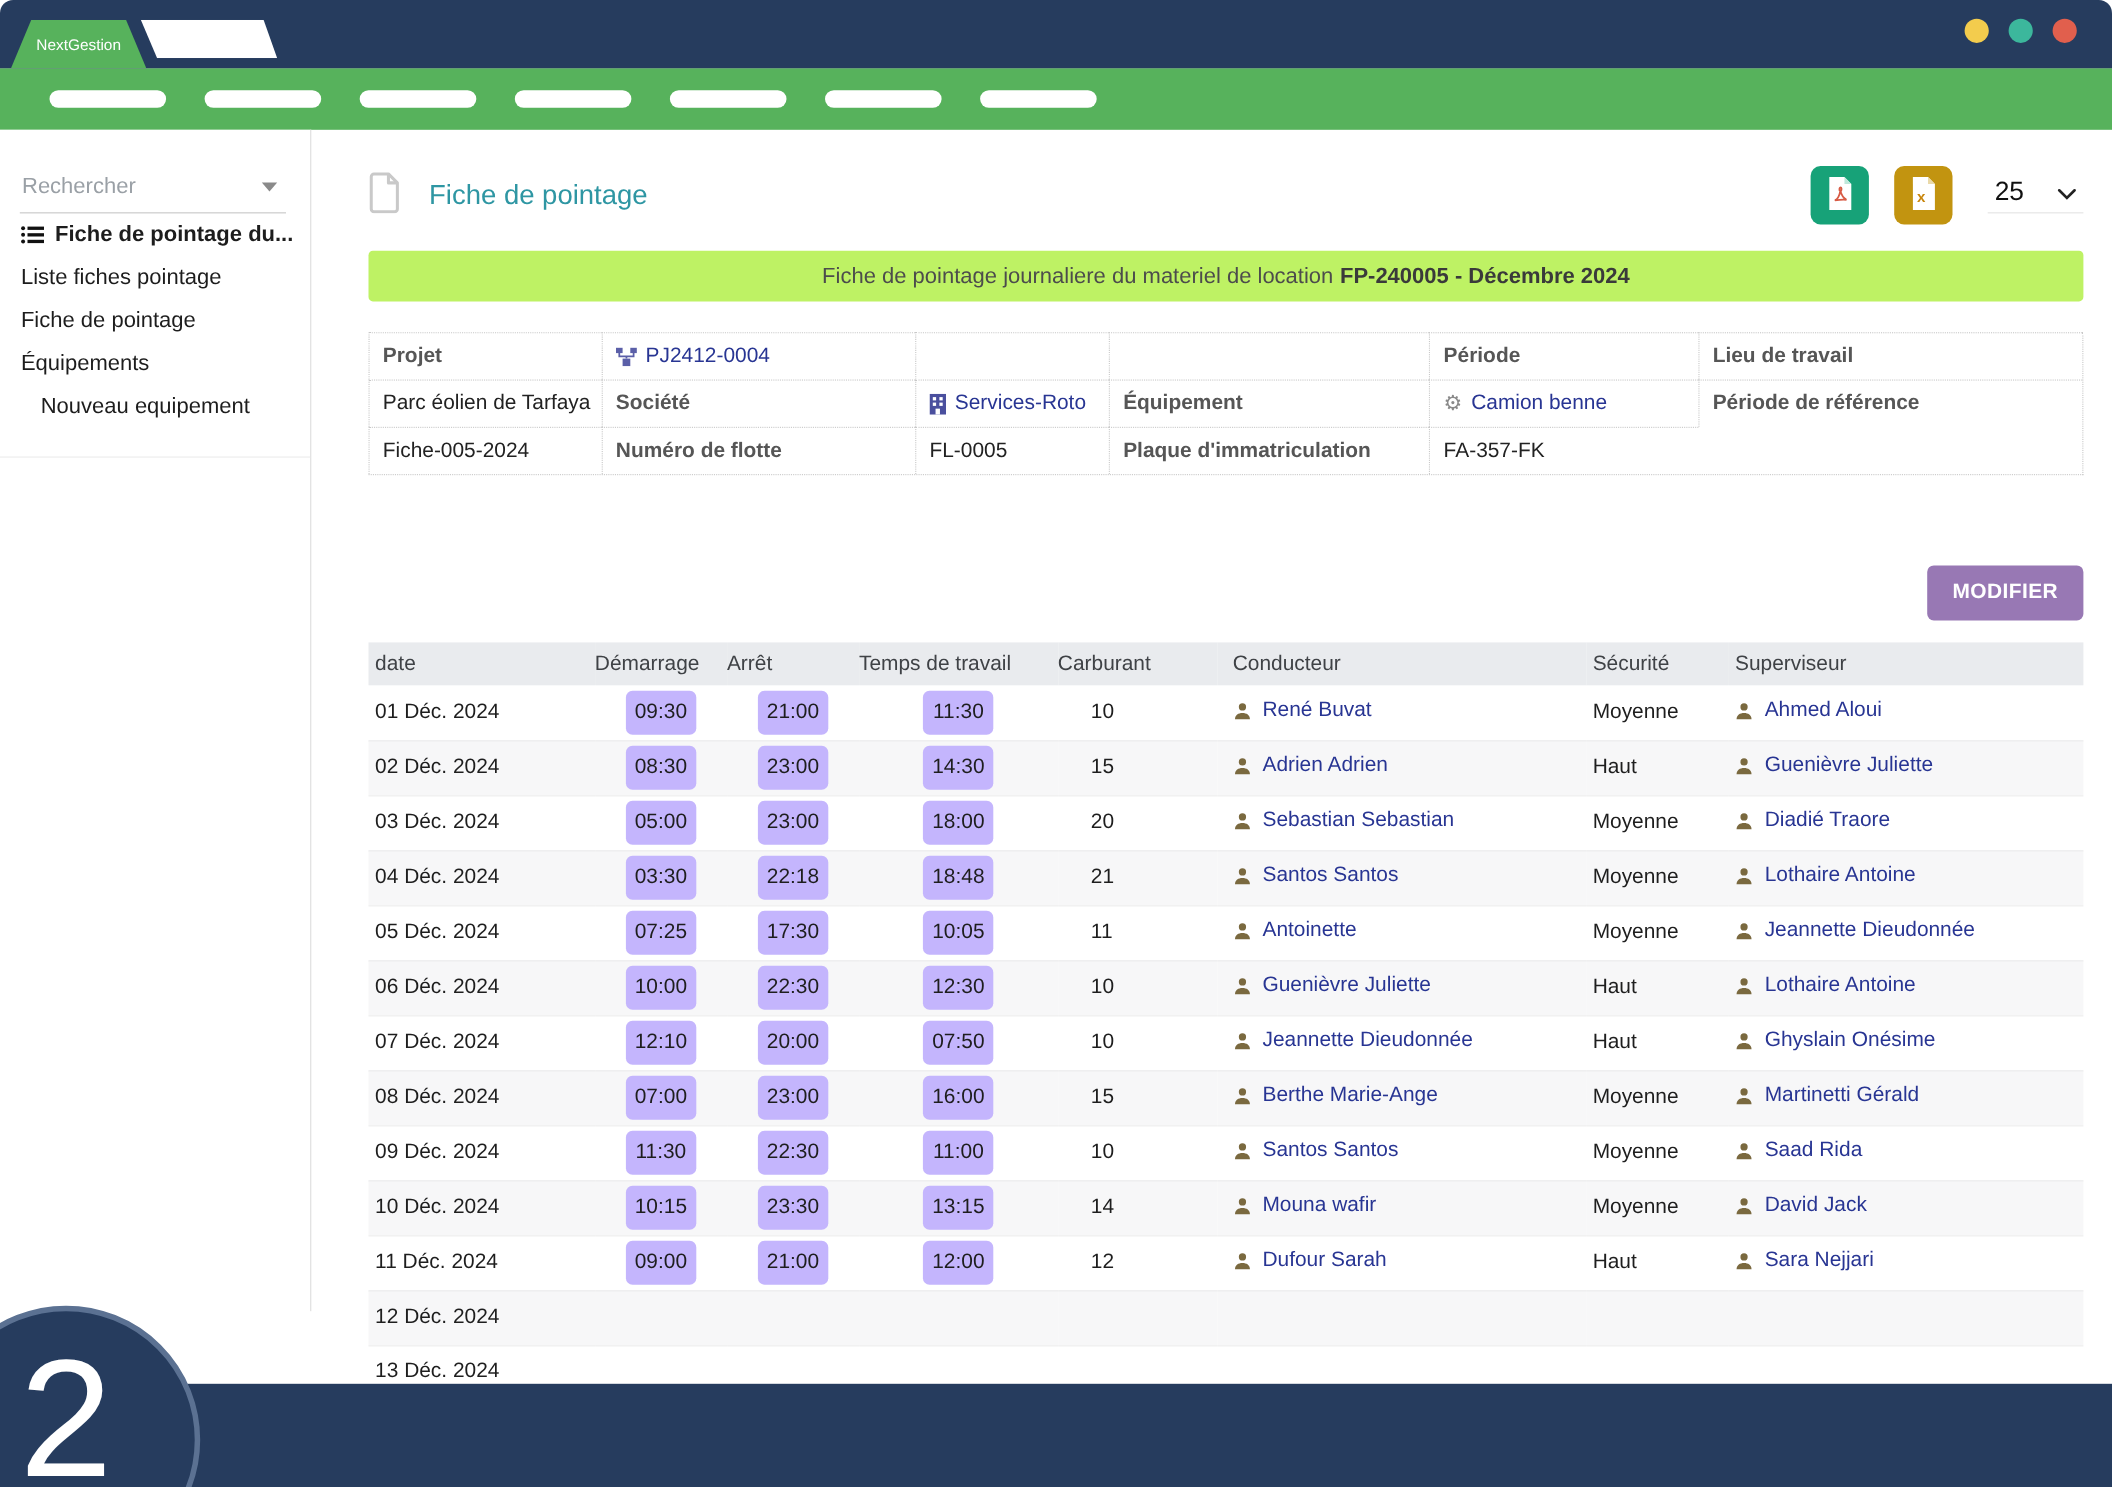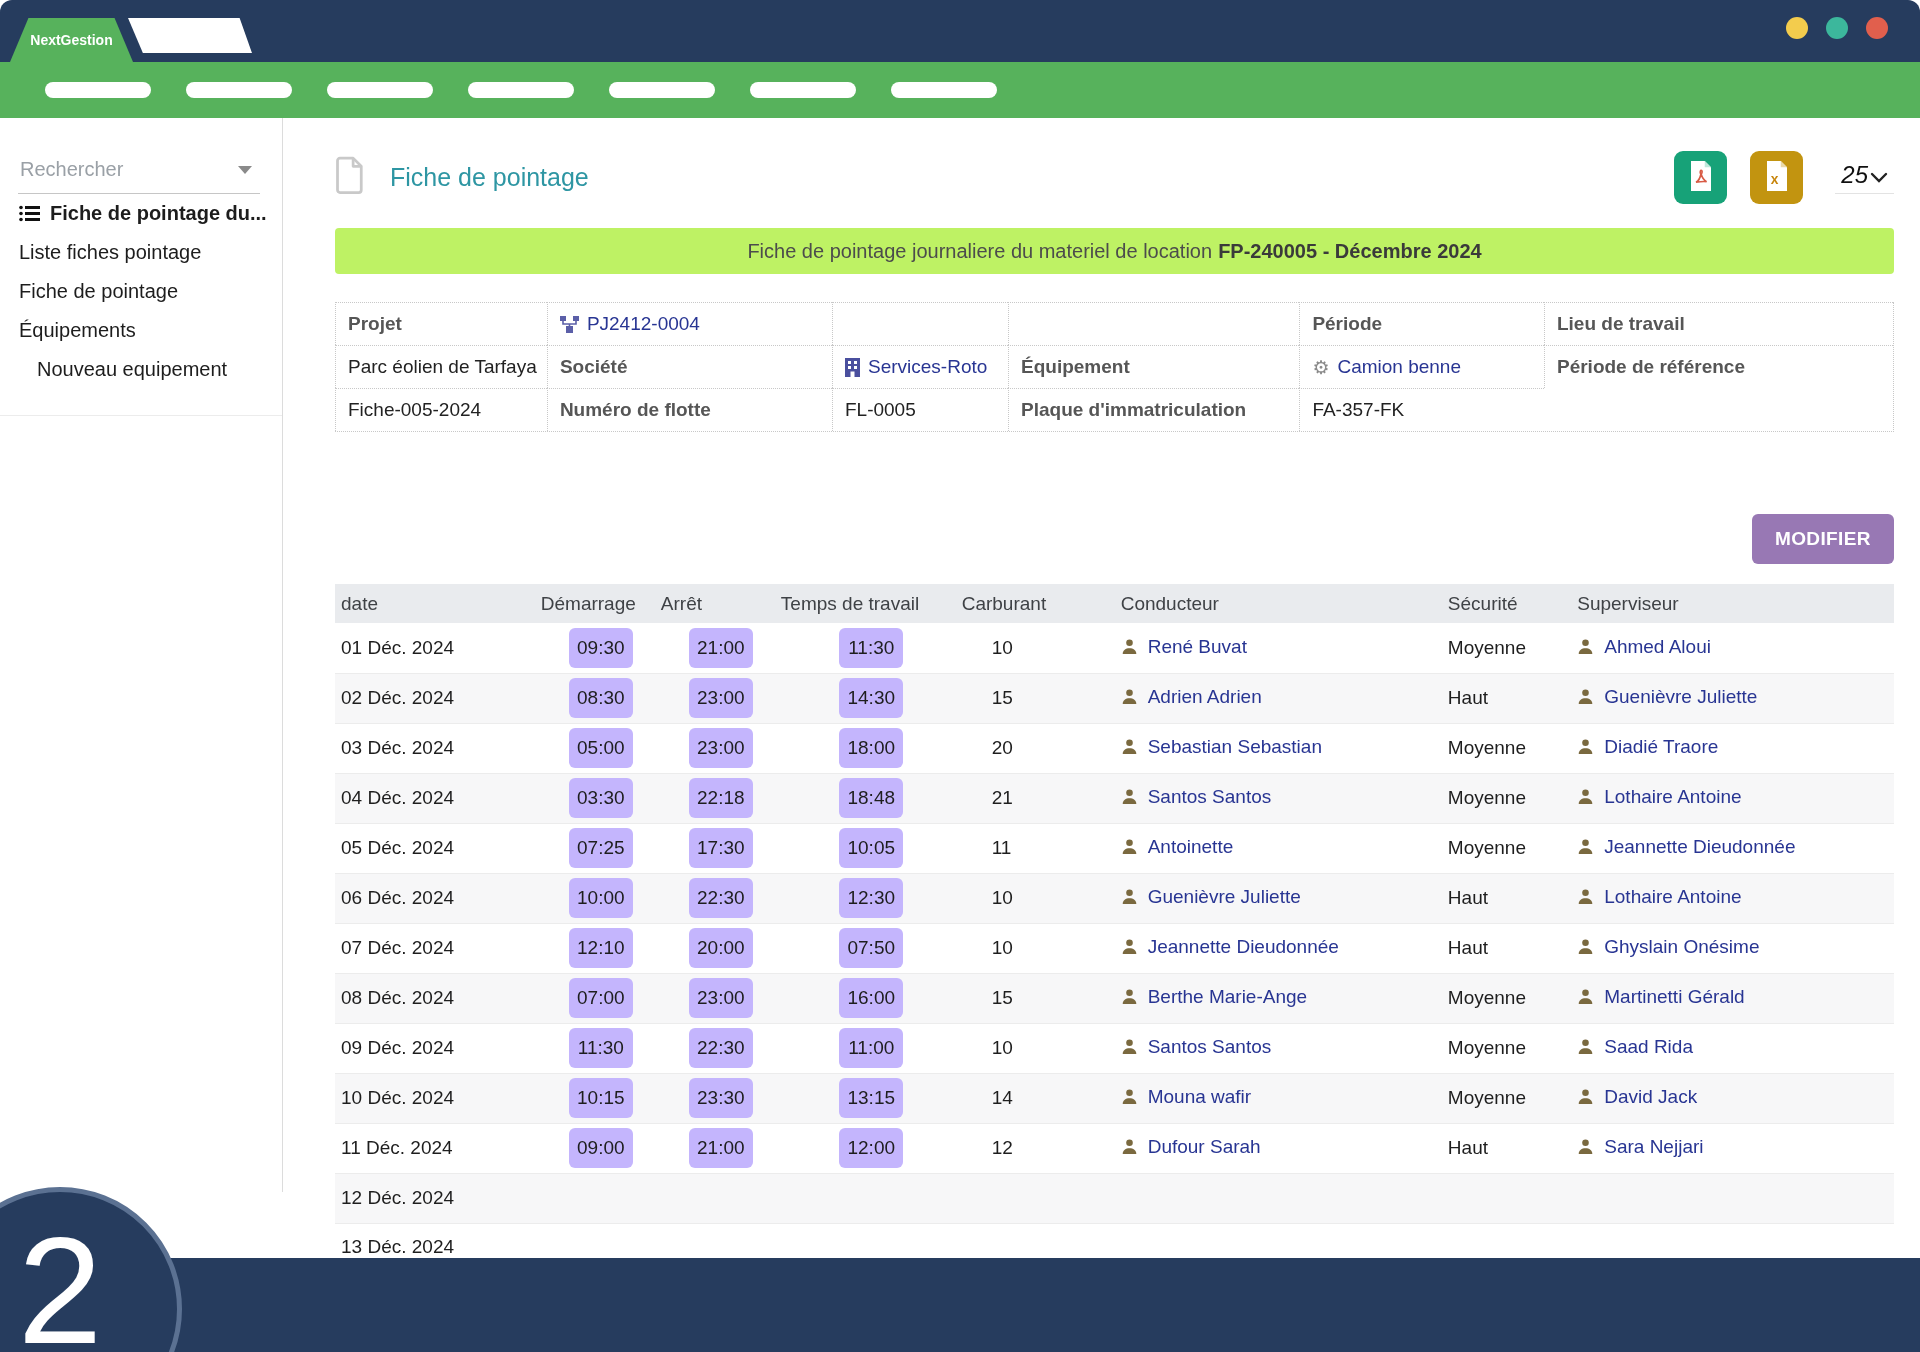--- a/index.html
+++ b/index.html
@@ -4,21 +4,21 @@
 <style>
   * { margin:0; padding:0; box-sizing:border-box; }
   html,body { width:1920px; height:1352px; overflow:hidden; background:#fff;
               font-family:"Liberation Sans", sans-serif; position:relative; }
 
   
   .titlebar { height:62px; background:#263c5e; position:relative; border-radius:12px 12px 0 0; }
   .brand-tab { position:absolute; left:10px; top:18px; width:123px; height:44px; background:#57b25c;
                clip-path:polygon(15% 0,85% 0,100% 100%,0 100%);
                display:flex; align-items:center; justify-content:center;
-               color:#fff; font-weight:bold; font-size:14px; }
+               color:#fff; font-weight:normal; font-size:14px; }
   .white-slab { position:absolute; left:128px; top:18px; width:124px; height:35px; background:#fff;
                 clip-path:polygon(0 0,90% 0,100% 100%,12% 100%); }
   .window-dots { position:absolute; right:32px; top:17px; display:flex; gap:18px; }
   .window-dots .dot { width:22px; height:22px; border-radius:50%; }
 
   
   .greenbar { height:56px; background:#57b25c; display:flex; align-items:center; padding-left:45px; gap:35px; }
   .nav-pill { width:106px; height:16px; background:#fff; border-radius:9px; }
 
   
@@ -39,22 +39,22 @@
   .main { flex:1; padding:22px 26px 0 52px; }
 
   
   .page-header { display:flex; align-items:center; height:74px; }
   .page-title { color:#2e96a3; font-size:25px; margin-left:25px; }
   .header-actions { margin-left:auto; display:flex; align-items:center; }
   .sq-btn { width:53px; height:53px; border-radius:9px; display:flex; align-items:center;
             justify-content:center; border:none; cursor:pointer; }
   .btn-pdf { background:#17a278; margin-right:23px; }
   .btn-excel { background:#c29410; }
-  .per-page { display:flex; align-items:center; gap:2px; margin-left:32px; padding:0 6px 4px 6px;
-              border-bottom:1px solid #e3e3e3; font-size:24px; color:#101010; cursor:pointer;font-style:italic; }
+  .per-page { display:flex; align-items:center; gap:30px; margin-left:32px; padding:0 6px 4px 6px;
+              border-bottom:1px solid #e3e3e3; font-size:24px; color:#101010; cursor:pointer; }
 
   
   .banner { margin-top:14px; background:#bef264; border-radius:4px; height:46px;
             display:flex; align-items:center; justify-content:center;
             font-size:20px; color:#4c4c4c; }
   .banner b { color:#3a3a3a; margin-left:6px; }
 
   
   .details { margin-top:28px; display:grid;
              grid-template-columns:13.6% 18.3% 11.3% 18.7% 15.7% 22.4%;

